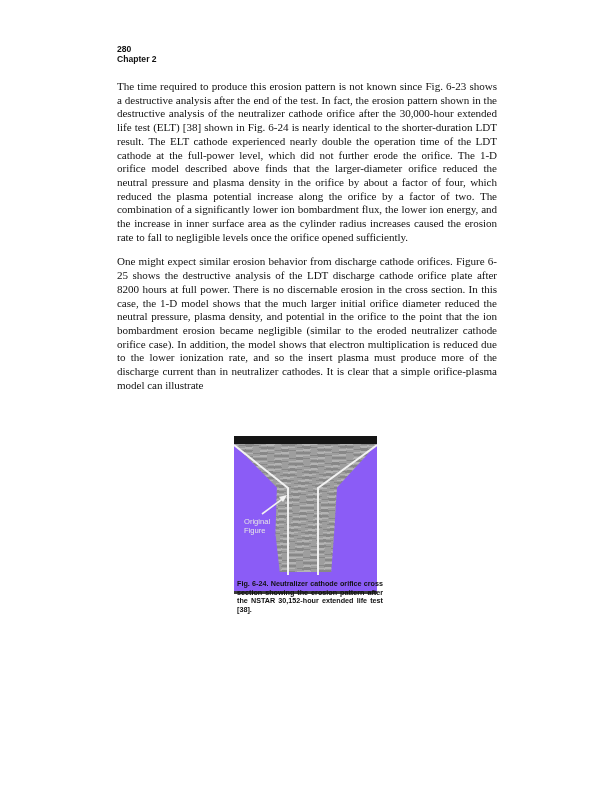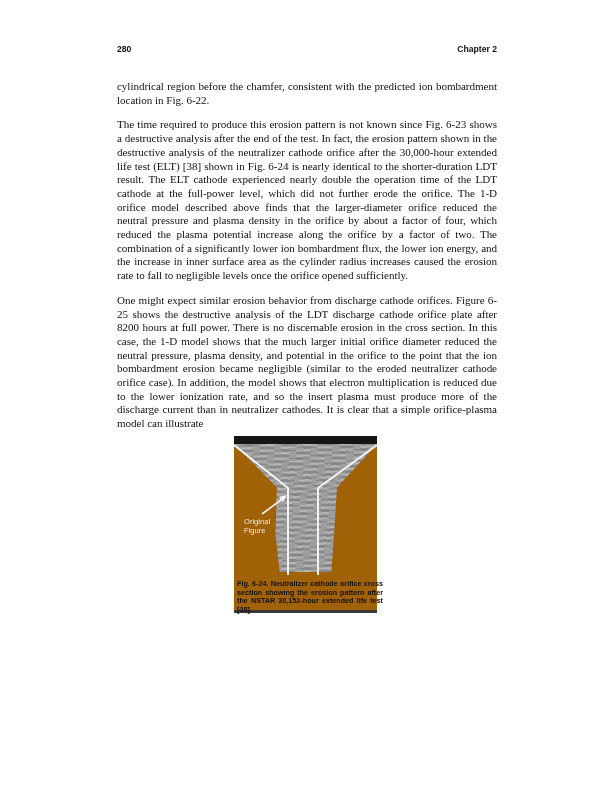--- a/index.html
+++ b/index.html
@@ -4,31 +4,31 @@
 <style>
   html, body { margin: 0; padding: 0; }
   body {
     width: 612px; height: 792px; background: #ffffff;
     position: relative; overflow: hidden;
     font-family: "Liberation Serif", serif; color: #111;
   }
   .running-head {
     position: absolute; top: 44px; left: 117px; width: 380px;
     font-family: "Liberation Sans", sans-serif; font-weight: bold;
-    font-size: 8.6px; display: flex; justify-content: space-between;
+    font-size: 8.6px; display: flex; justify-content: space-between; flex-direction: column;
   }
   .body-text {
     position: absolute; top: 80px; left: 117px; width: 380px;
     font-size: 11.1px; line-height: 13.7px; text-align: justify;
     letter-spacing: -0.05px;
   }
   .body-text p { margin: 0 0 11px 0; }
   .figure {
-    position: absolute; top: 436px; left: 234px; width: 143px; height: 177px;
-    background: #a16207; overflow: hidden;
+    position: absolute; top: 436px; left: 234px; width: 143px; height: 158px;
+    background: #8b5cf6; overflow: hidden;
   }
   .fig-top-bar { position: absolute; left: 0; top: 0; width: 143px; height: 8px; background: #151515; }
   .fig-bottom-bar { position: absolute; left: 0; bottom: 0; width: 143px; height: 3px; background: #3a3a3a; }
   .erosion-cone {
     position: absolute; left: 0; top: 8px; width: 143px; height: 128px;
     background:
       repeating-linear-gradient(172deg, rgba(255,255,255,0.10) 0 2px, rgba(0,0,0,0.08) 2px 5px),
       repeating-linear-gradient(8deg, rgba(0,0,0,0.10) 0 3px, rgba(255,255,255,0.08) 3px 6px),
       #a4a4a4;
     clip-path: polygon(0% 0%, 100% 0%, 72% 34%, 70% 70%, 68% 100%, 32% 100%, 29% 70%, 30% 34%);
@@ -47,21 +47,20 @@
 </style>
 </head>
 <body>
 
 <div class="running-head">
   <span>280</span>
   <span>Chapter 2</span>
 </div>
 
 <div class="body-text">
-  <p>cylindrical region before the chamfer, consistent with the predicted ion bombardment location in Fig. 6-22.</p>
   <p>The time required to produce this erosion pattern is not known since Fig. 6-23 shows a destructive analysis after the end of the test. In fact, the erosion pattern shown in the destructive analysis of the neutralizer cathode orifice after the 30,000-hour extended life test (ELT) [38] shown in Fig. 6-24 is nearly identical to the shorter-duration LDT result. The ELT cathode experienced nearly double the operation time of the LDT cathode at the full-power level, which did not further erode the orifice. The 1-D orifice model described above finds that the larger-diameter orifice reduced the neutral pressure and plasma density in the orifice by about a factor of four, which reduced the plasma potential increase along the orifice by a factor of two. The combination of a significantly lower ion bombardment flux, the lower ion energy, and the increase in inner surface area as the cylinder radius increases caused the erosion rate to fall to negligible levels once the orifice opened sufficiently.</p>
   <p>One might expect similar erosion behavior from discharge cathode orifices. Figure 6-25 shows the destructive analysis of the LDT discharge cathode orifice plate after 8200 hours at full power. There is no discernable erosion in the cross section. In this case, the 1-D model shows that the much larger initial orifice diameter reduced the neutral pressure, plasma density, and potential in the orifice to the point that the ion bombardment erosion became negligible (similar to the eroded neutralizer cathode orifice case). In addition, the model shows that electron multiplication is reduced due to the lower ionization rate, and so the insert plasma must produce more of the discharge current than in neutralizer cathodes. It is clear that a simple orifice-plasma model can illustrate</p>
 </div>
 
 <div class="figure">
   <div class="fig-top-bar"></div>
   <div class="erosion-cone"></div>
   <div class="fig-bottom-bar"></div>
   <svg class="fig-svg" width="143" height="139" viewBox="0 0 143 139">
     <polyline points="0,9 54,52 54,139" fill="none" stroke="#f2f2f2" stroke-width="2"></polyline>

